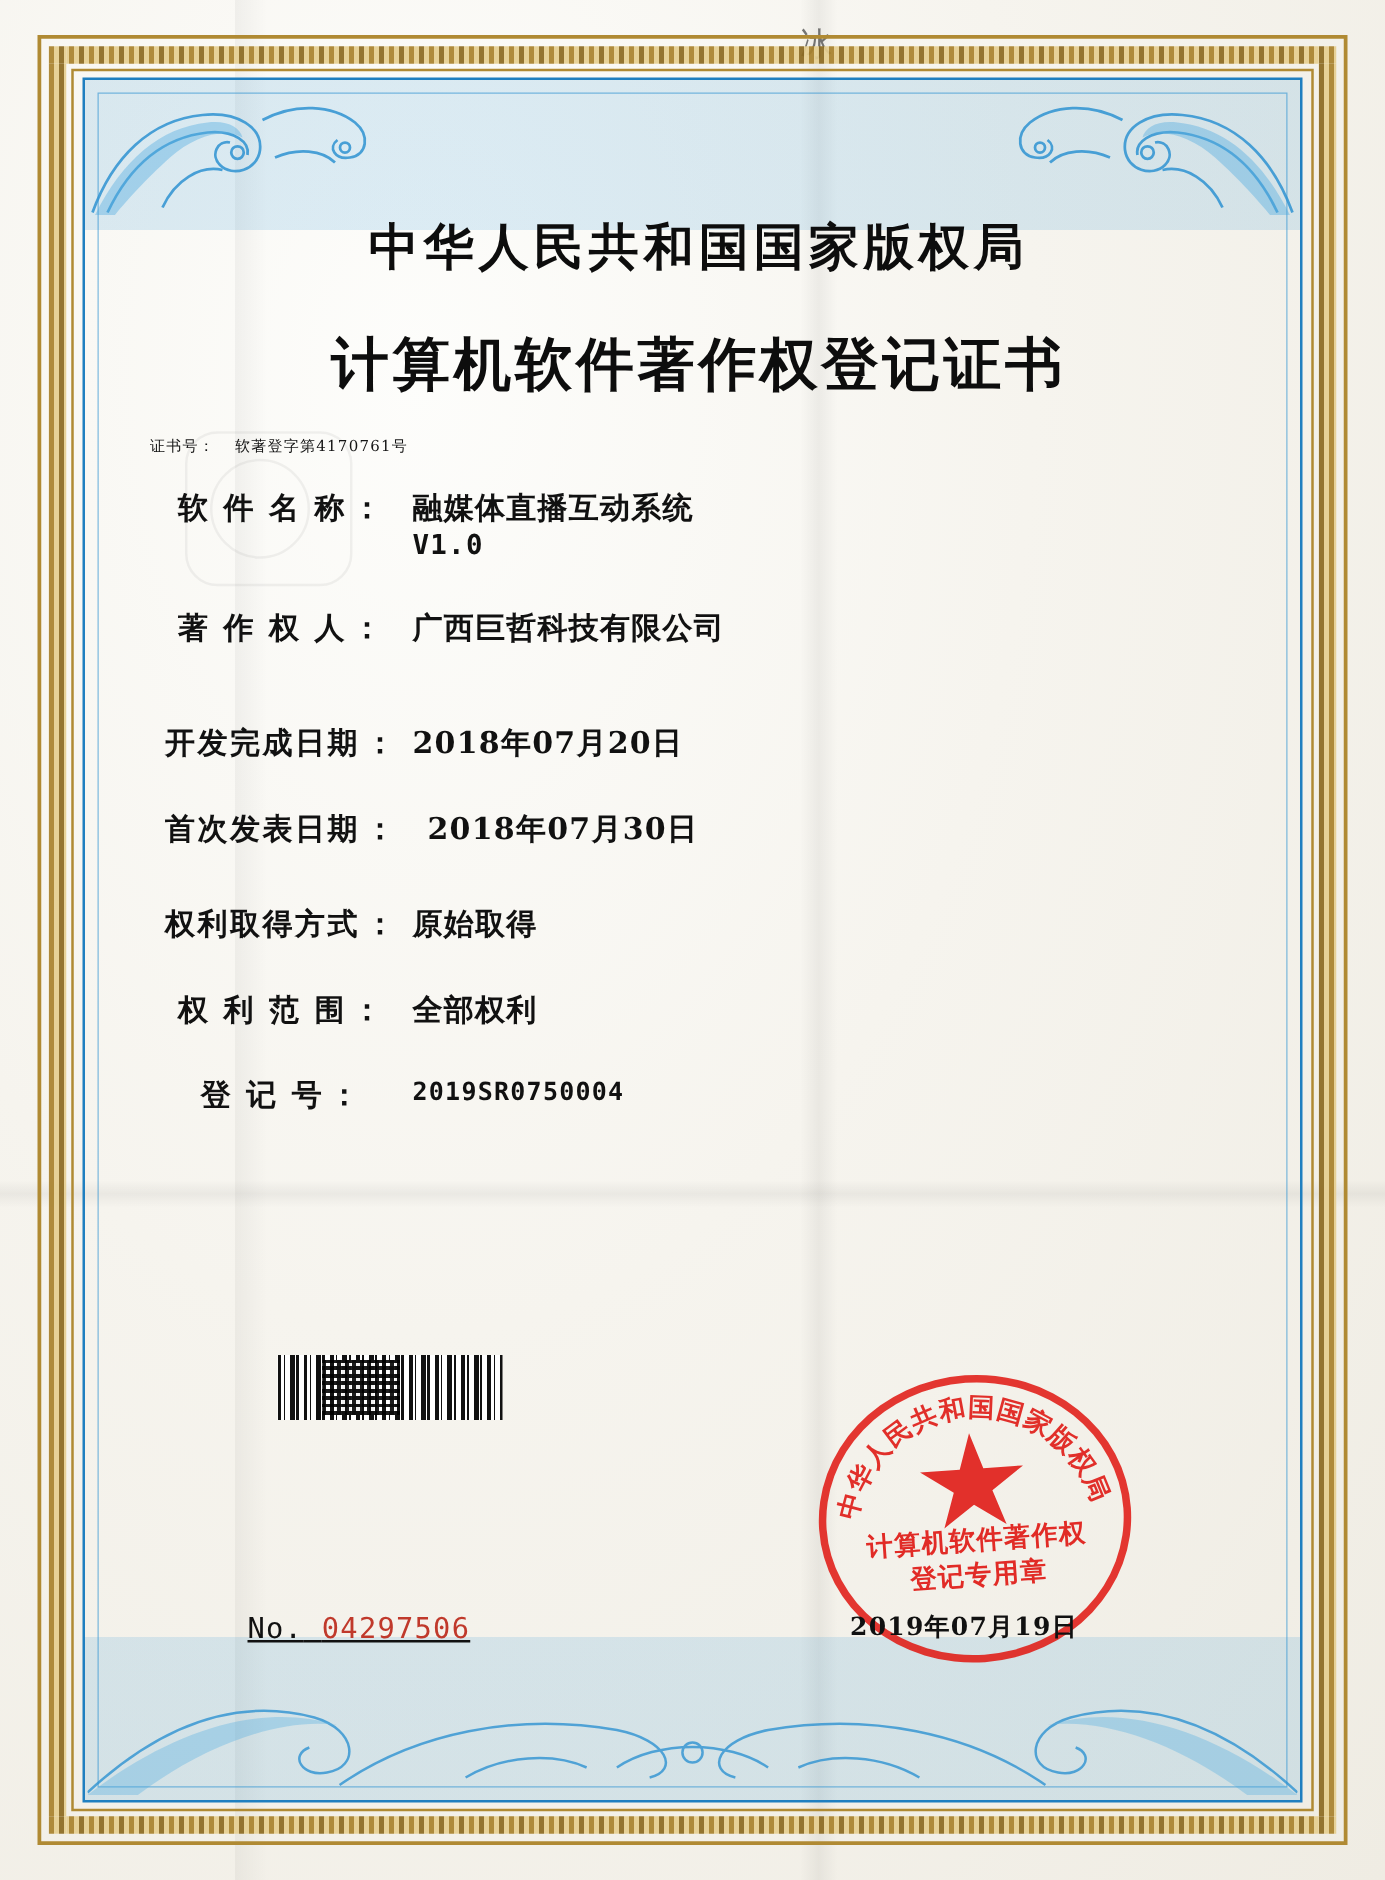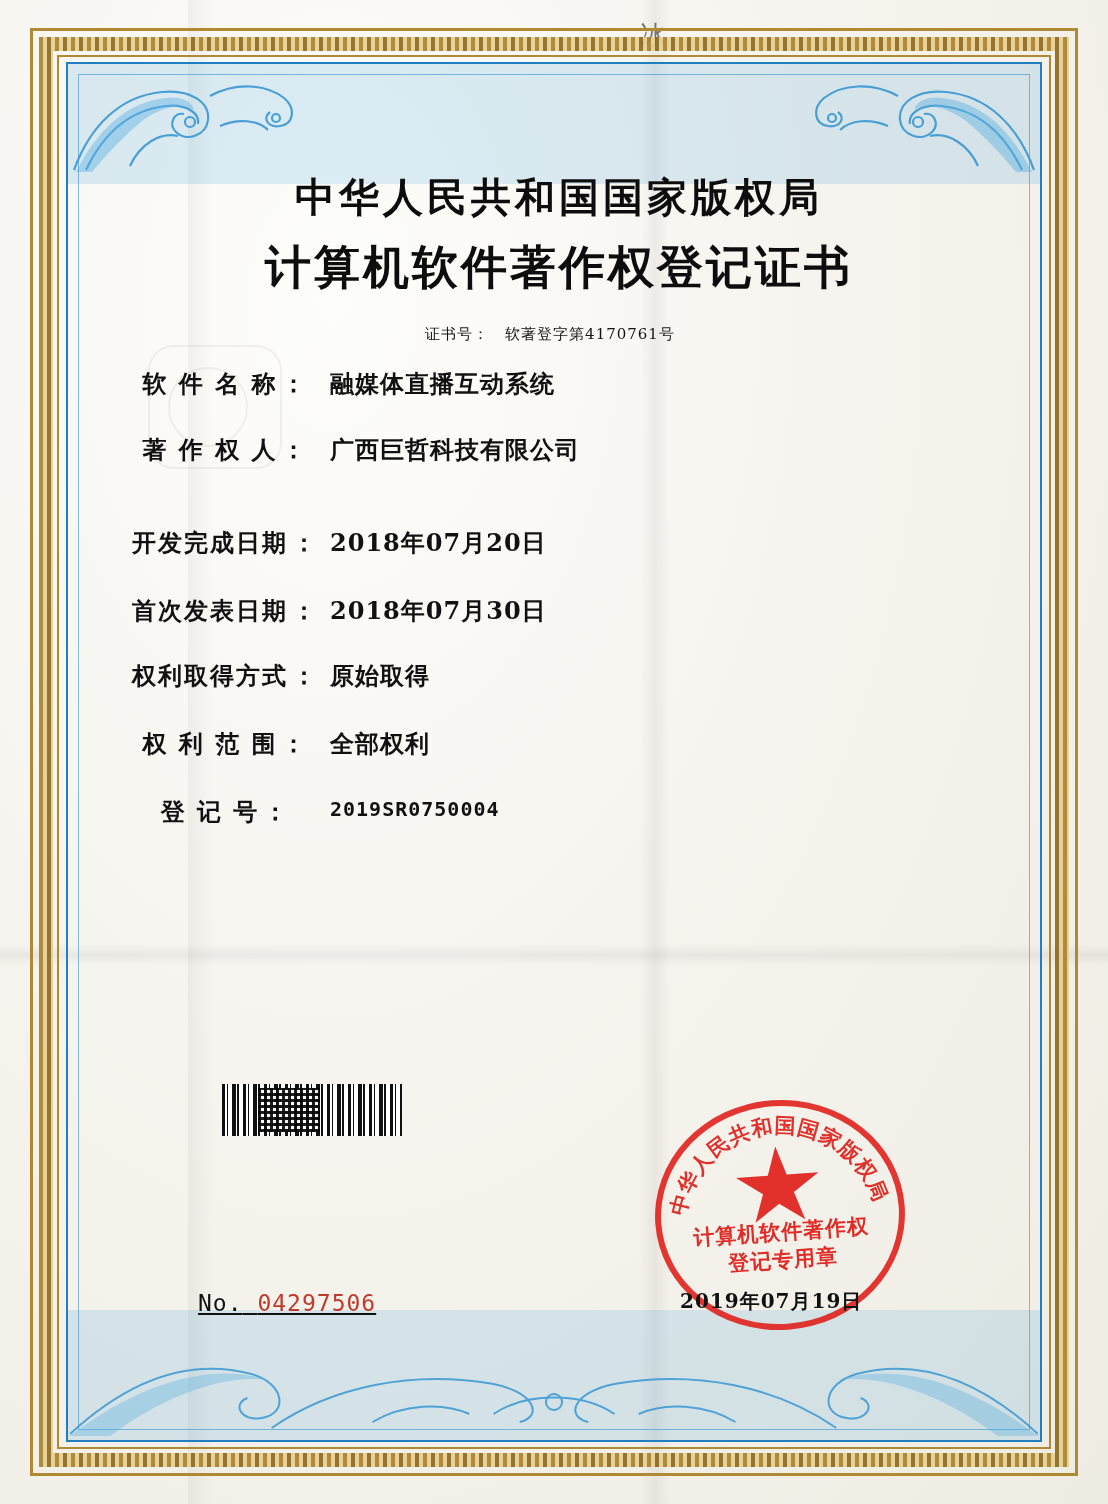--- a/index.html
+++ b/index.html
@@ -111,29 +111,29 @@
     font-weight: bold;
     letter-spacing: 4px;
     color: #0d0d0d;
     font-family: "DejaVu Serif", "Liberation Serif", serif;
   }
   .title-sub {
     text-align: center;
     font-size: 46px;
     font-weight: bold;
     letter-spacing: 3px;
-    margin-top: 12px;
+    margin-top: 36px;
     color: #0d0d0d;
   }
 
   .certno {
     margin-top: 26px;
-    text-align: center;
+    text-align: left;
     padding-right: 18px;
-    font-size: 15px;
+    font-size: 12px;
     letter-spacing: 1px;
     color: #141414;
   }
   .certno .label { margin-right: 16px; }
 
   .fields { margin-top: 24px; }
   .row {
     display: flex;
     align-items: flex-start;
     margin-bottom: 26px;
@@ -370,40 +370,41 @@
 
     <div class="fields">
 
       <div class="row" style="margin-bottom:34px;">
         <div class="k">
           <span>软 件 名 称</span>
             <span class="colon">：</span>
         </div>
         <div class="v">
           <span>融媒体直播互动系统</span>
+          <span class="line2">V1.0</span>
         </div>
       </div>
 
       <div class="row" style="margin-bottom:60px;">
         <div class="k">
           <span>著 作 权 人</span>
             <span class="colon">：</span>
         </div>
         <div class="v">广西巨哲科技有限公司</div>
       </div>
 
       <div class="row" style="margin-bottom:36px;">
         <div class="k">
           <span>开发完成日期</span>
             <span class="colon">：</span>
         </div>
         <div class="v">2018年07月20日</div>
       </div>
 
-      <div class="row" style="margin-bottom:32px;">
+      <div class="row" style="margin-bottom:44px;gap:12px;">
         <div class="k">
           <span>首次发表日期</span>
             <span class="colon">：</span>
         </div>
         <div class="v">2018年07月30日</div>
       </div>
 
       <div class="row" style="margin-bottom:36px;">
         <div class="k">
           <span>权利取得方式</span>

